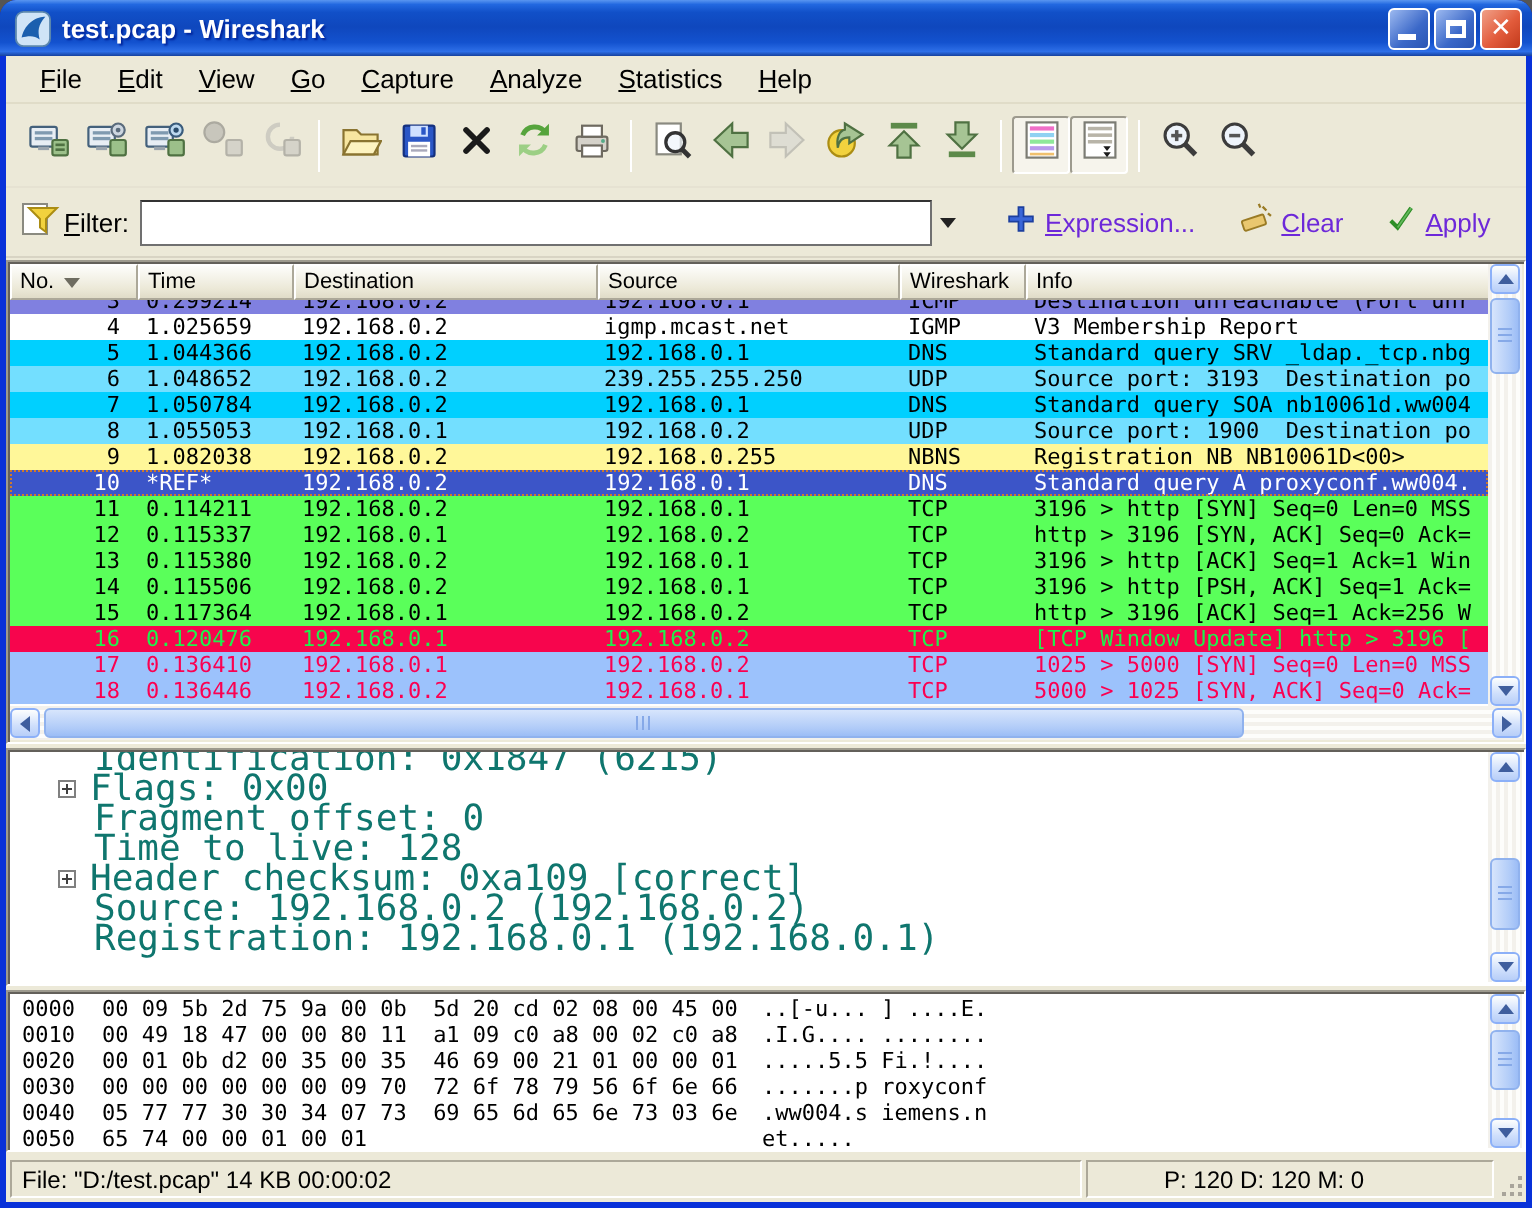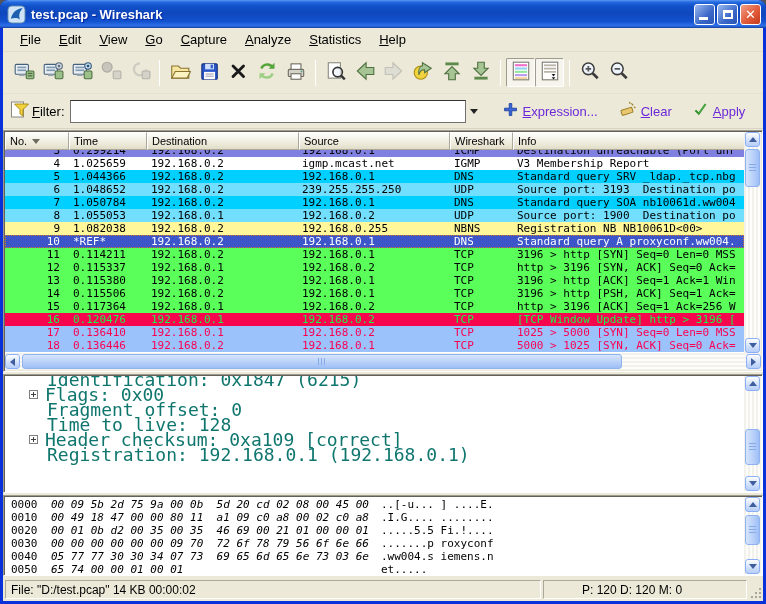--- a/index.html
+++ b/index.html
@@ -83,21 +83,21 @@
   .expander{width:9px;height:9px;border:1px solid #808080;background:#fff;margin:0 7px 0 24px;flex:0 0 auto;
     position:relative;}
   .expander::before{content:"";position:absolute;left:1px;top:3px;width:5px;height:1px;background:#404040;}
   .expander::after{content:"";position:absolute;left:3px;top:1px;width:1px;height:5px;background:#404040;}
   .exp-spacer{width:42px;flex:0 0 auto;}
   
   .hexpane{left:0;top:467px;width:760px;height:81px;}
   .hex-scroll{position:absolute;left:1px;top:1px;right:18px;bottom:1px;overflow:hidden;background:#fff;padding:1px 0 0 6px;}
   .hex-row{display:flex;height:13px;line-height:13px;font-family:"DejaVu Sans Mono",monospace;font-size:11px;white-space:pre;color:#000;}
   .hex-off{width:40px;flex:0 0 auto;}
-  .hex-bytes{width:330px;flex:0 0 auto;font-style:italic;}
+  .hex-bytes{width:330px;flex:0 0 auto;}
   
   .statusbar{position:absolute;left:0;top:550px;width:760px;height:23px;background:#ece9d8;display:flex;align-items:center;padding:0 2px;}
   .status-panel{height:19px;border:1px solid;border-color:#aca899 #fff #fff #aca899;display:flex;align-items:center;
     padding:0 5px;font-size:12px;color:#000;white-space:pre;overflow:hidden;}
   .status-left{width:536px;margin-right:2px;}
   .status-right{width:204px;padding-left:38px;}
   .grip{position:absolute;right:1px;bottom:2px;width:13px;height:13px;}
   .grip::after{content:"";position:absolute;right:1px;bottom:1px;width:2px;height:2px;background:#a8a49a;
     box-shadow:-4px 0 #a8a49a,0 -4px #a8a49a,-8px 0 #a8a49a,0 -8px #a8a49a,-4px -4px #a8a49a;}
   u{text-decoration:underline;}
@@ -395,20 +395,21 @@
       </div>
     </div>
 
     <div class="pane details">
       <div class="det-scroll" id="details" style="margin-top: 0px;">
           <div class="det-row" style="margin-top: -4px;"><span class="exp-spacer"></span><span>Identification: 0x1847 (6215)</span></div>
           <div class="det-row"><span class="expander"></span><span>Flags: 0x00</span></div>
           <div class="det-row"><span class="exp-spacer"></span><span>Fragment offset: 0</span></div>
           <div class="det-row"><span class="exp-spacer"></span><span>Time to live: 128</span></div>
           <div class="det-row"><span class="expander"></span><span>Header checksum: 0xa109 [correct]</span></div>
+          <div class="det-row"><span class="exp-spacer"></span><span>Source: 192.168.0.2 (192.168.0.2)</span></div>
           <div class="det-row"><span class="exp-spacer"></span><span>Registration: 192.168.0.1 (192.168.0.1)</span></div>
         </div>
       <div class="sb sb-v" style="right:1px;top:1px;bottom:1px;">
         <div class="sb-btn" style="top:0;">
             <span class="arr up"></span>
           </div>
         <div class="sb-thumb" style="top:53px;height:36px;"></div>
         <div class="sb-btn" style="bottom:0;">
             <span class="arr down"></span>
           </div>

